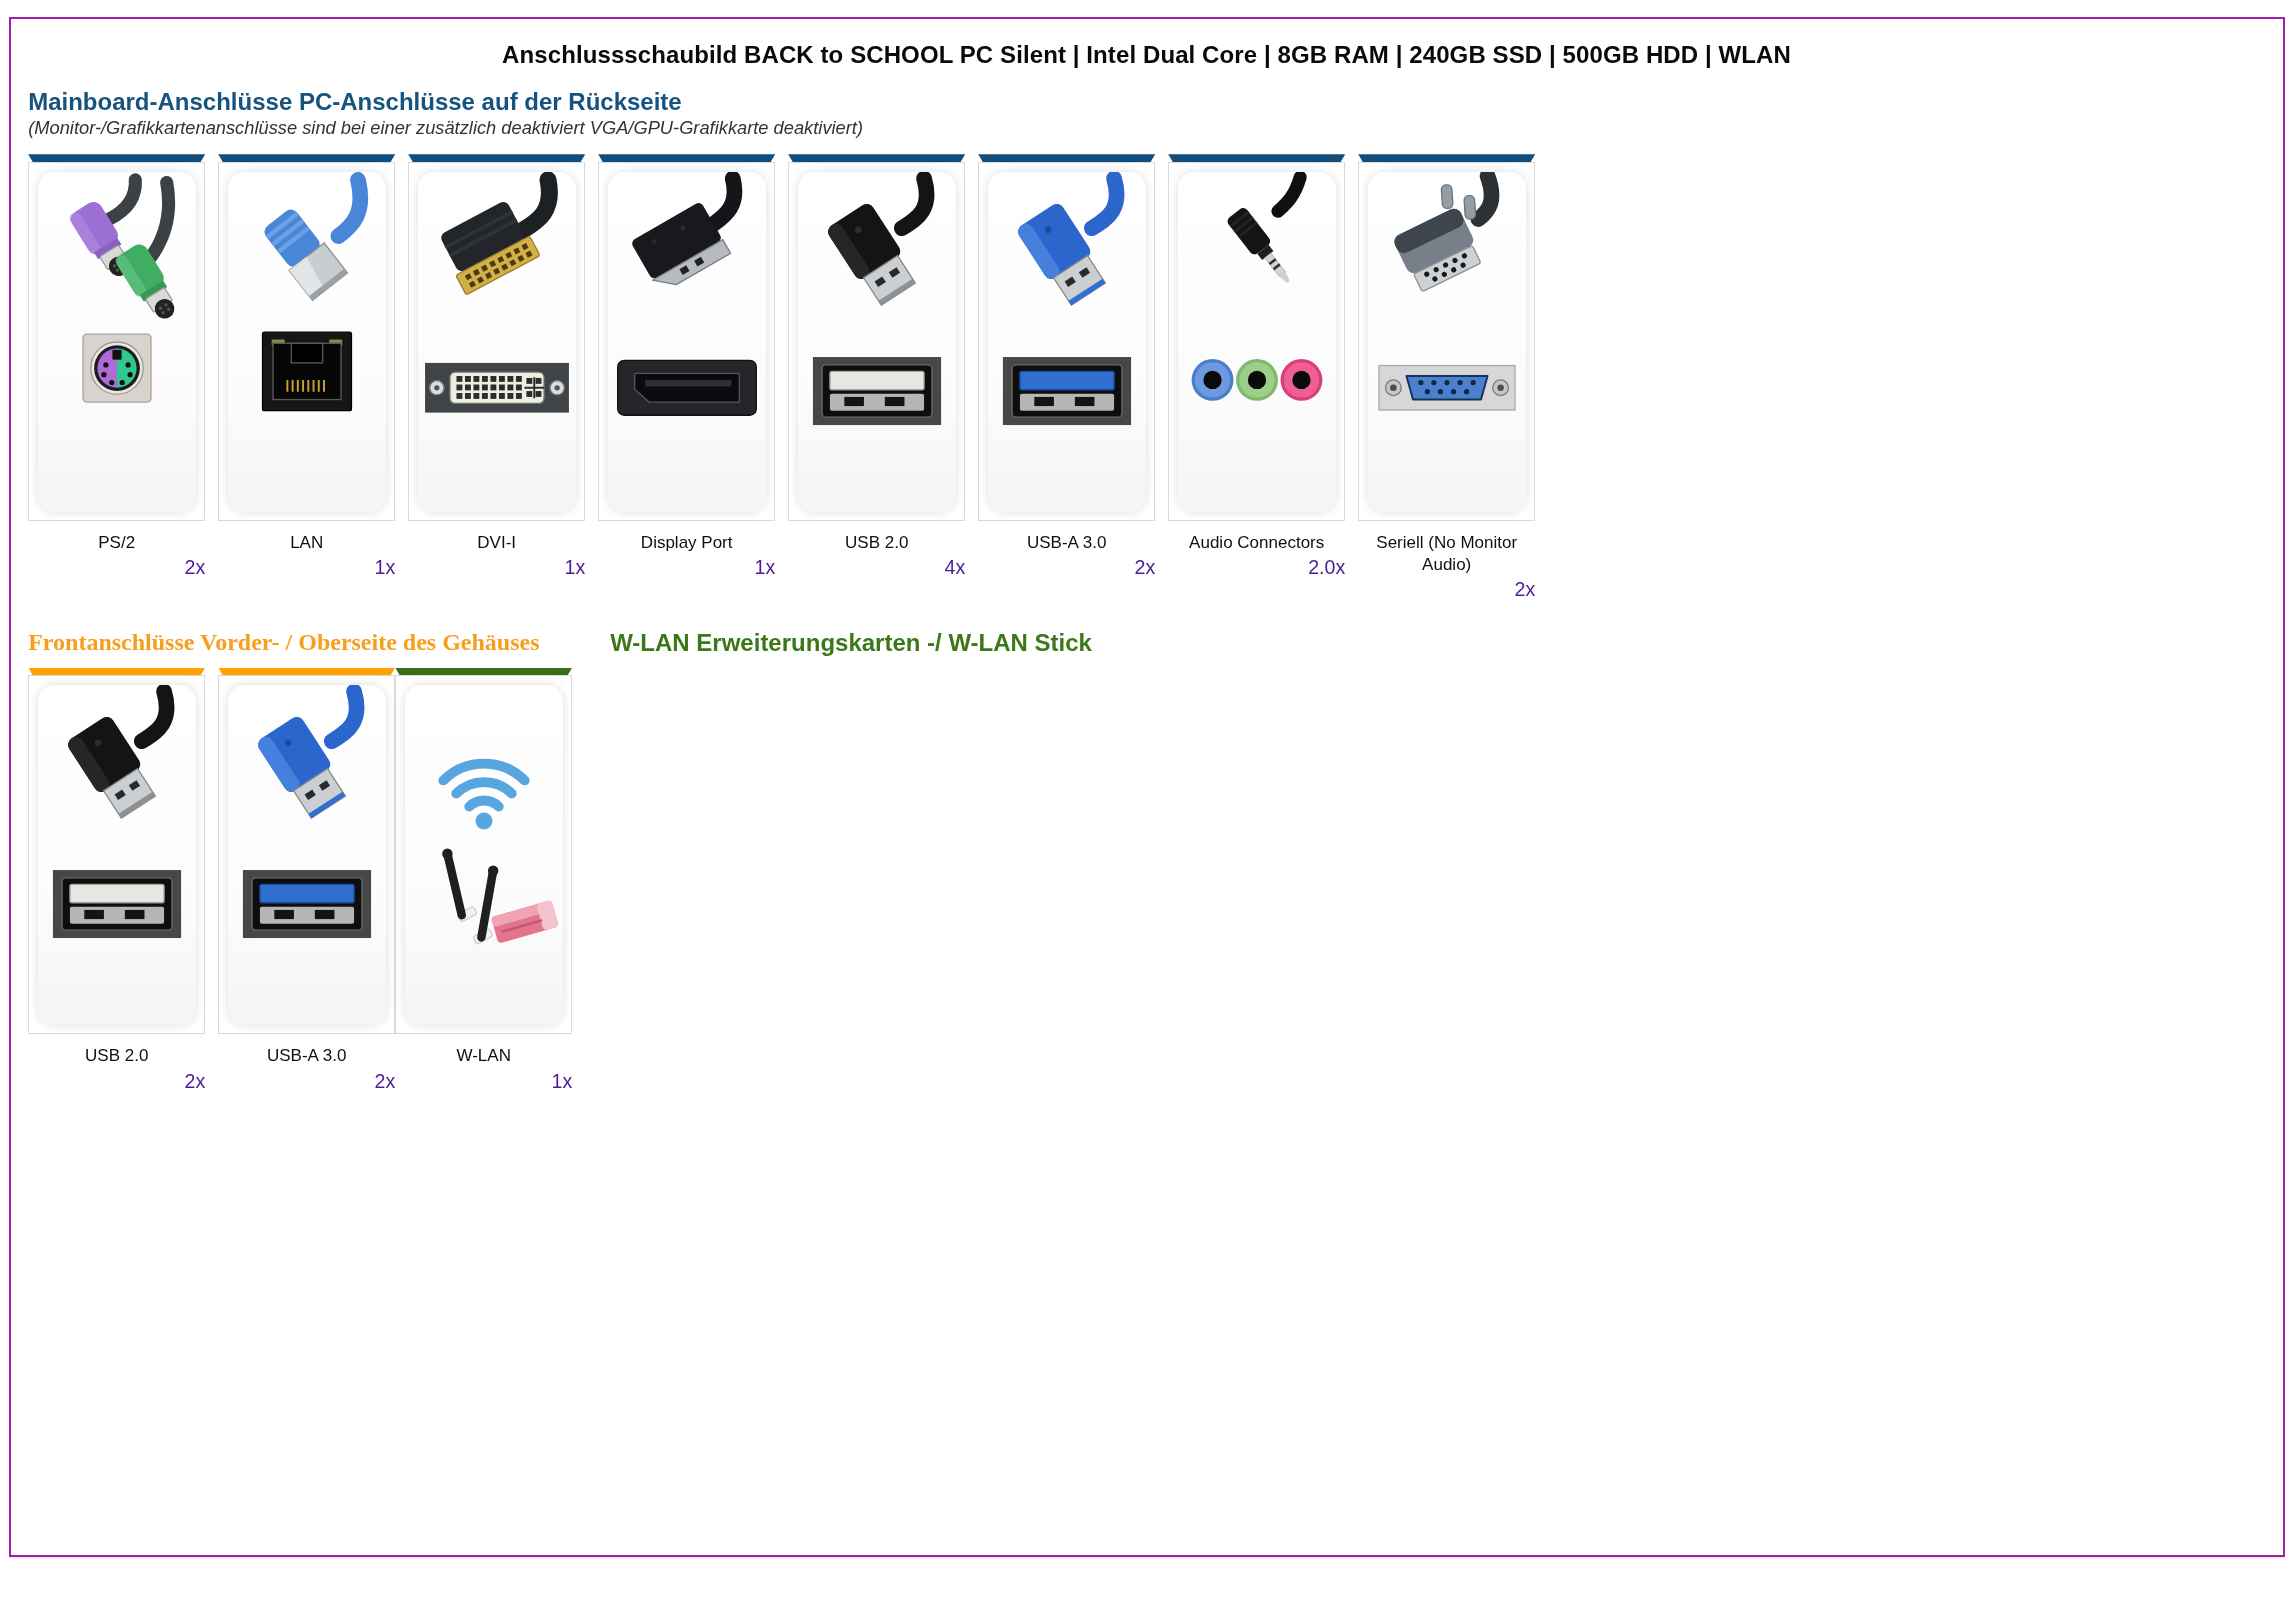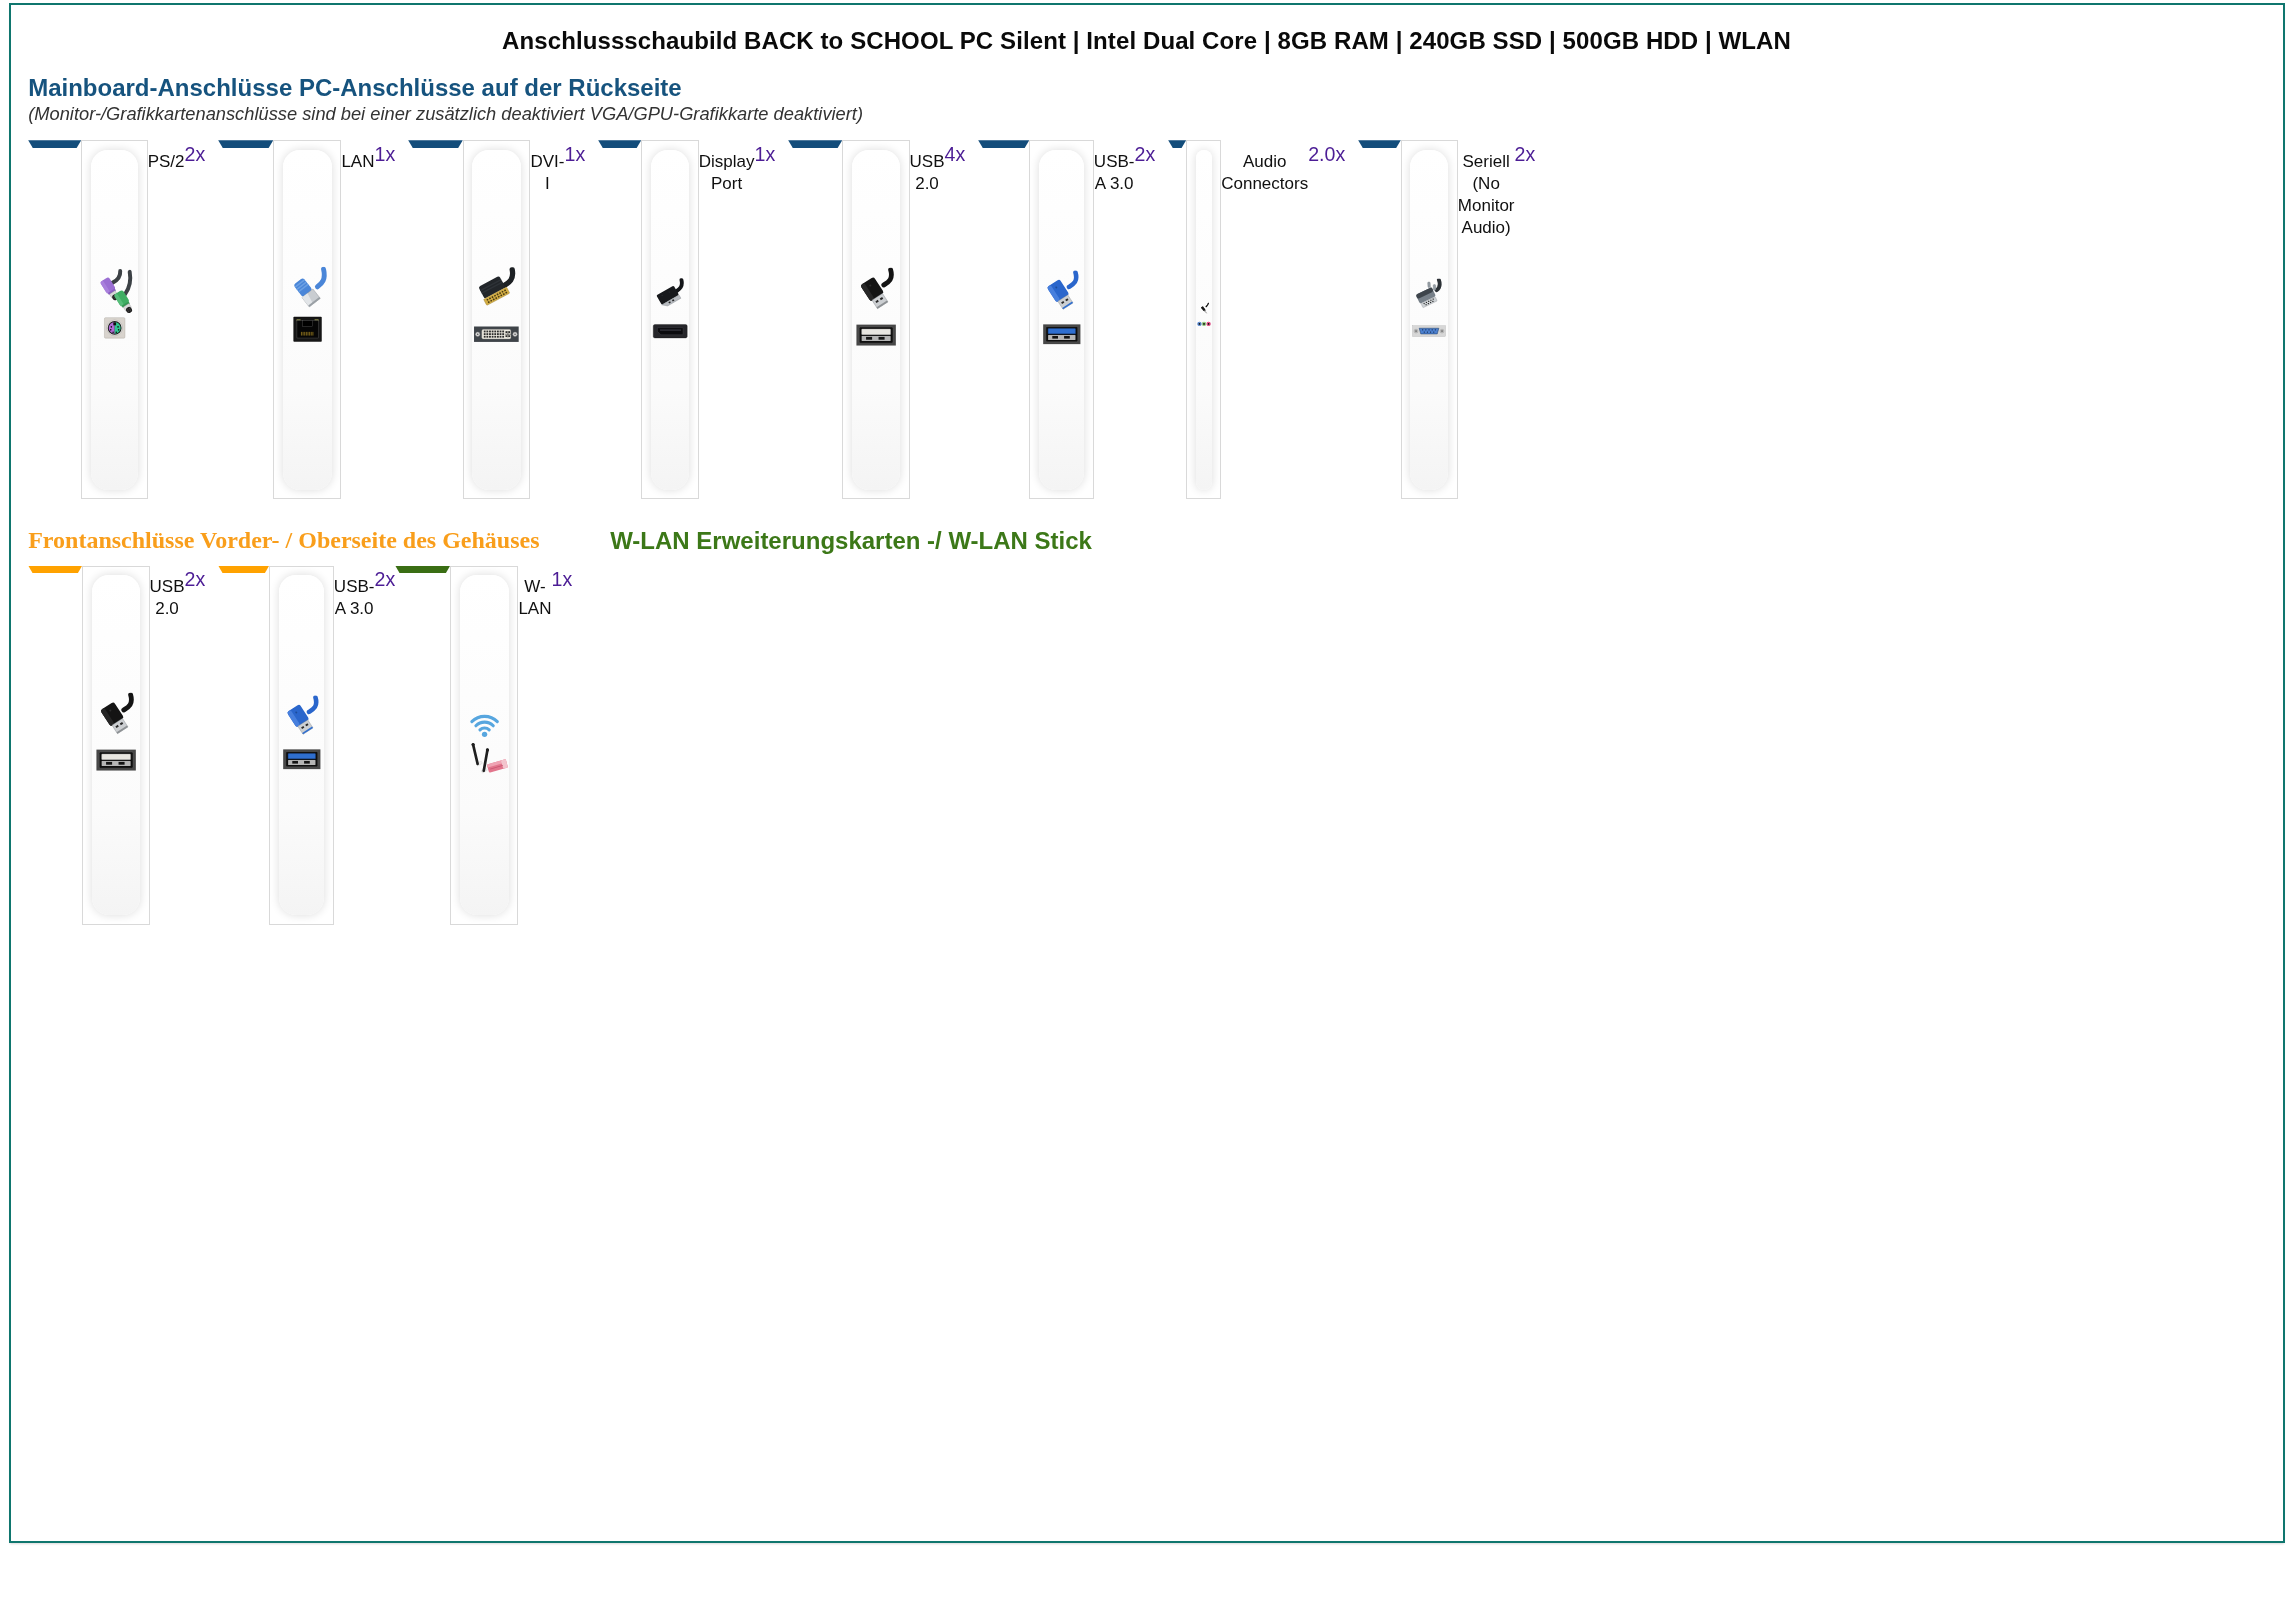--- a/index.html
+++ b/index.html
@@ -2,22 +2,22 @@
 <html style="font-size:10.5px"><head>
 <meta charset="utf-8">
 <style>
   * { margin:0; padding:0; box-sizing:border-box; }
   html,body { background:#fff; }
   body {
     width:2295px; height:1622px; position:relative;
     font-family:"Liberation Sans", sans-serif; color:#111;
   }
   .page-border {
-    position:absolute; left:8.5px; top:3px; width:2276px; height:1540px;
-    background:#fff; border:2px solid #0f766e;
+    position:absolute; left:8.5px; top:17px; width:2276px; height:1540px;
+    background:#fff; border:2px solid #a21caf;
     box-shadow:0 2.6px 2px -1.3px rgba(0,0,0,.15);
   }
   .content { padding:0 17.7px; }
   .page-title {
     margin-top:22px; text-align:center;
     font-size:24px; font-weight:bold; color:#0a0a0a; letter-spacing:0.1px;
   }
   .section-head { font-size:24px; font-weight:bold; line-height:25px; }
   .head-blue   { color:#16537e; margin-top:19.6px; }
   .head-orange { color:#f99e1b;font-family:Liberation Serif, serif; }
@@ -25,21 +25,21 @@
   .section-note {
     font-style:italic; font-size:18.3px; color:#333; margin-top:2.6px; line-height:23.6px;
   }
   .row { display:flex; align-items:flex-start; }
   .back-row { margin-top:14.4px; gap:13px; }
   .heads-row { margin-top:29px; display:flex; }
   .heads-row .head-orange { width:582px; }
   .bottom-row { margin-top:12.4px; }
   .front-group { display:flex; gap:13px; }
   .wlan-group { }
-  .card { width:177px; display:flex; flex-direction:row; }
+  .card { width:177px; display:flex; flex-direction:column; }
   .bar {
     height:7.9px; width:100%;
     clip-path:polygon(0 0, 100% 0, calc(100% - 4.6px) 100%, 4.6px 100%);
   }
   .bar-back  { background:#134d7b; }
   .bar-front { background:#ffa200; }
   .bar-wlan  { background:#3a6e14; }
   .card-body {
     height:359px; width:100%; background:#fff;
     border:1.3px solid #d9d9d9; padding:8.5px;

